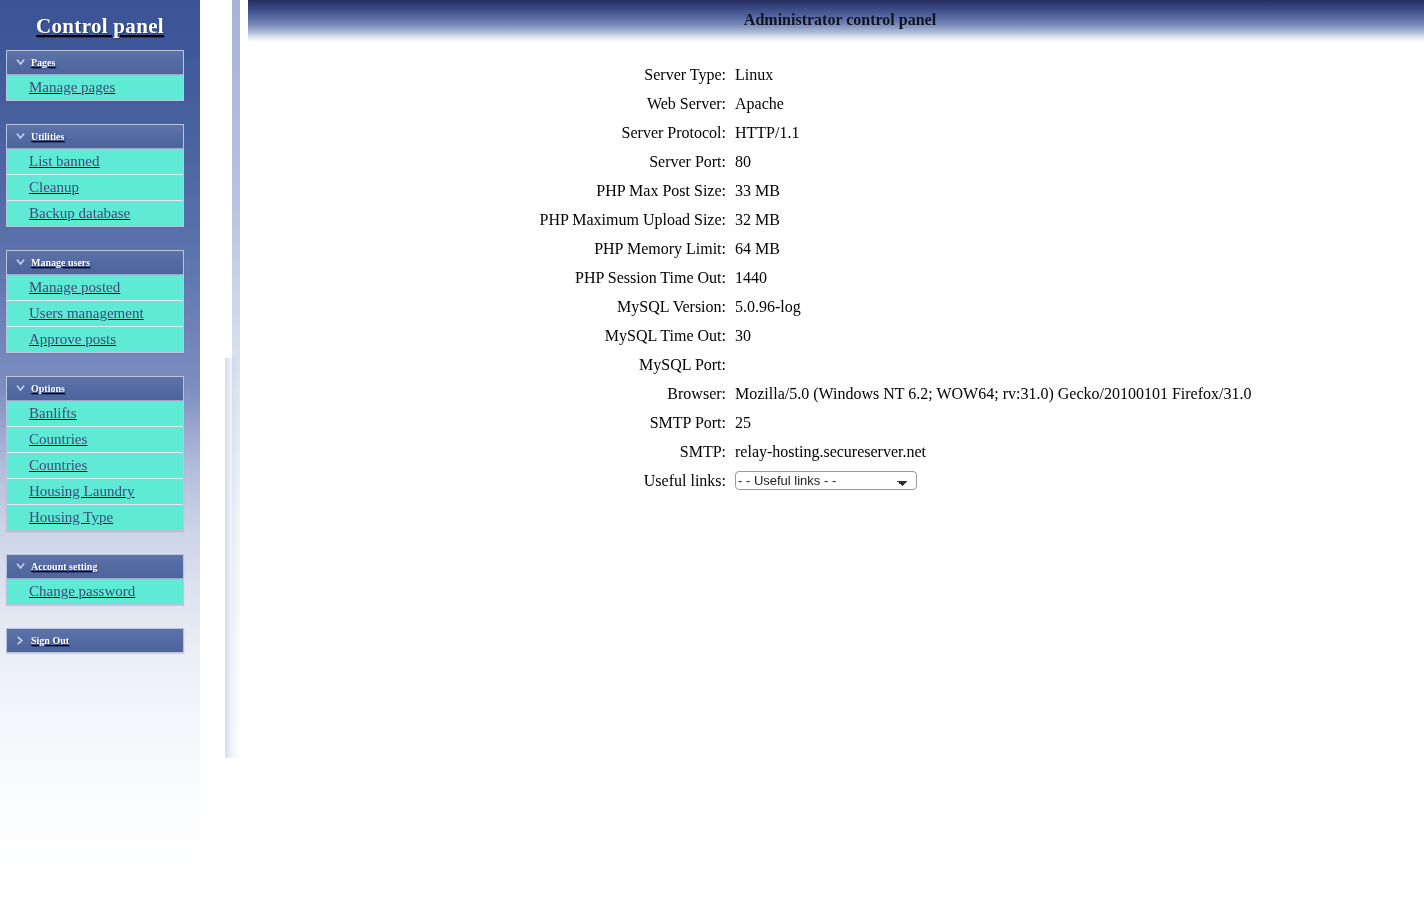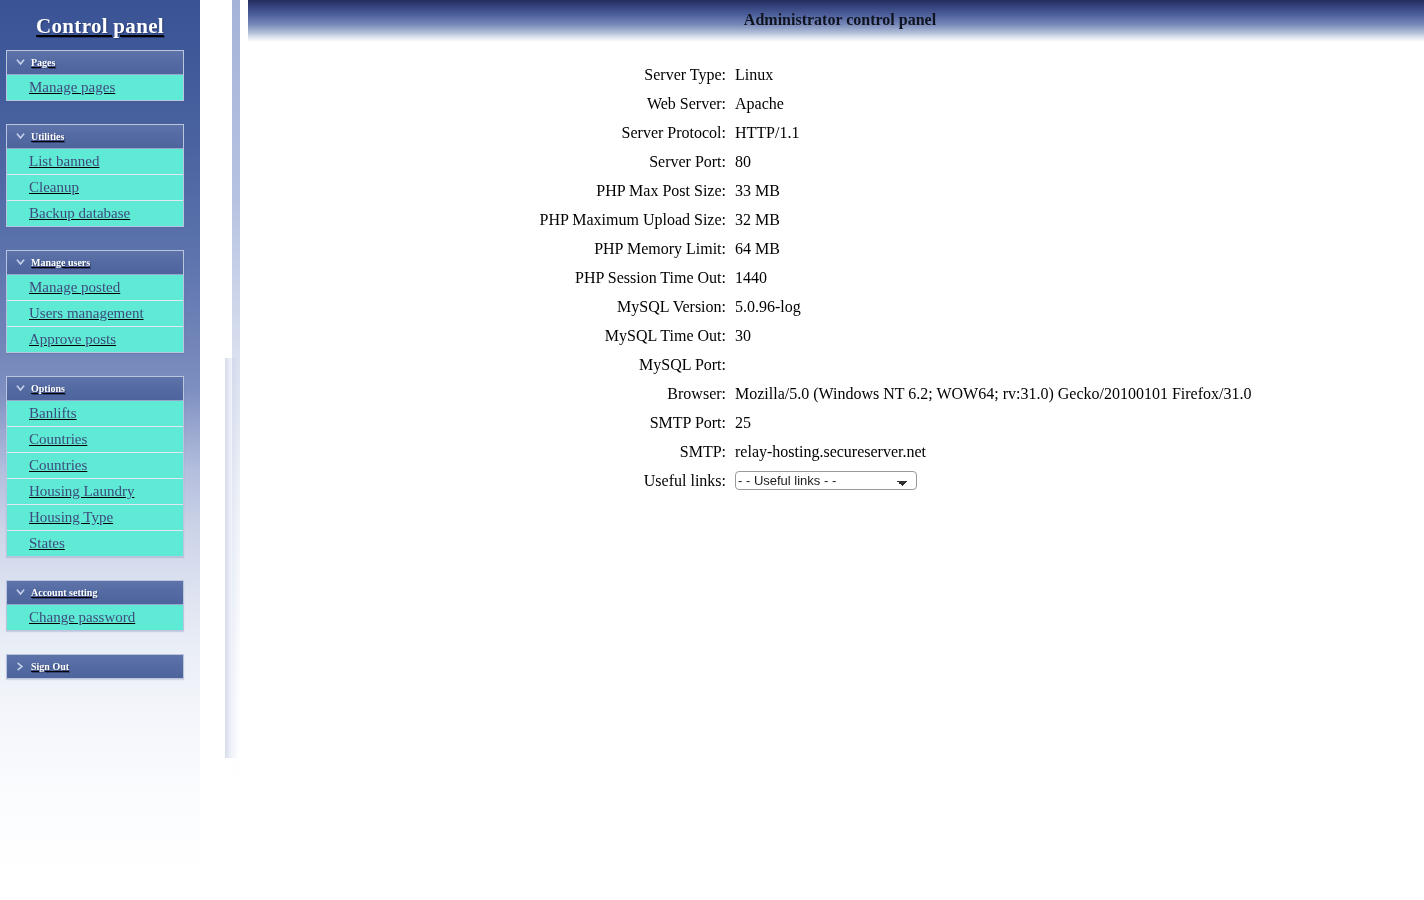--- a/index.html
+++ b/index.html
@@ -263,21 +263,20 @@
           <div class="group-header"><span class="chev">
               <svg width="13" height="13" viewBox="0 0 13 13">
                 <path d="M2.2 4.0 L6.5 9.2 L10.8 4.0 L9.3 3.2 L6.5 6.8 L3.7 3.2 Z" fill="#c6d2ea"></path>
               </svg>
             </span><span>Options</span></div>
           <div class="menu-item"><span>Banlifts</span></div>
           <div class="menu-item"><span>Countries</span></div>
           <div class="menu-item"><span>Countries</span></div>
           <div class="menu-item"><span>Housing Laundry</span></div>
           <div class="menu-item"><span>Housing Type</span></div>
-          <div class="menu-item"><span>States</span></div>
         </div>
         <div class="group-space"></div>
         <div class="menu-group">
           <div class="group-header"><span class="chev">
               <svg width="13" height="13" viewBox="0 0 13 13">
                 <path d="M2.2 4.0 L6.5 9.2 L10.8 4.0 L9.3 3.2 L6.5 6.8 L3.7 3.2 Z" fill="#c6d2ea"></path>
               </svg>
             </span><span>Account setting</span></div>
           <div class="menu-item"><span>Change password</span></div>
         </div>

